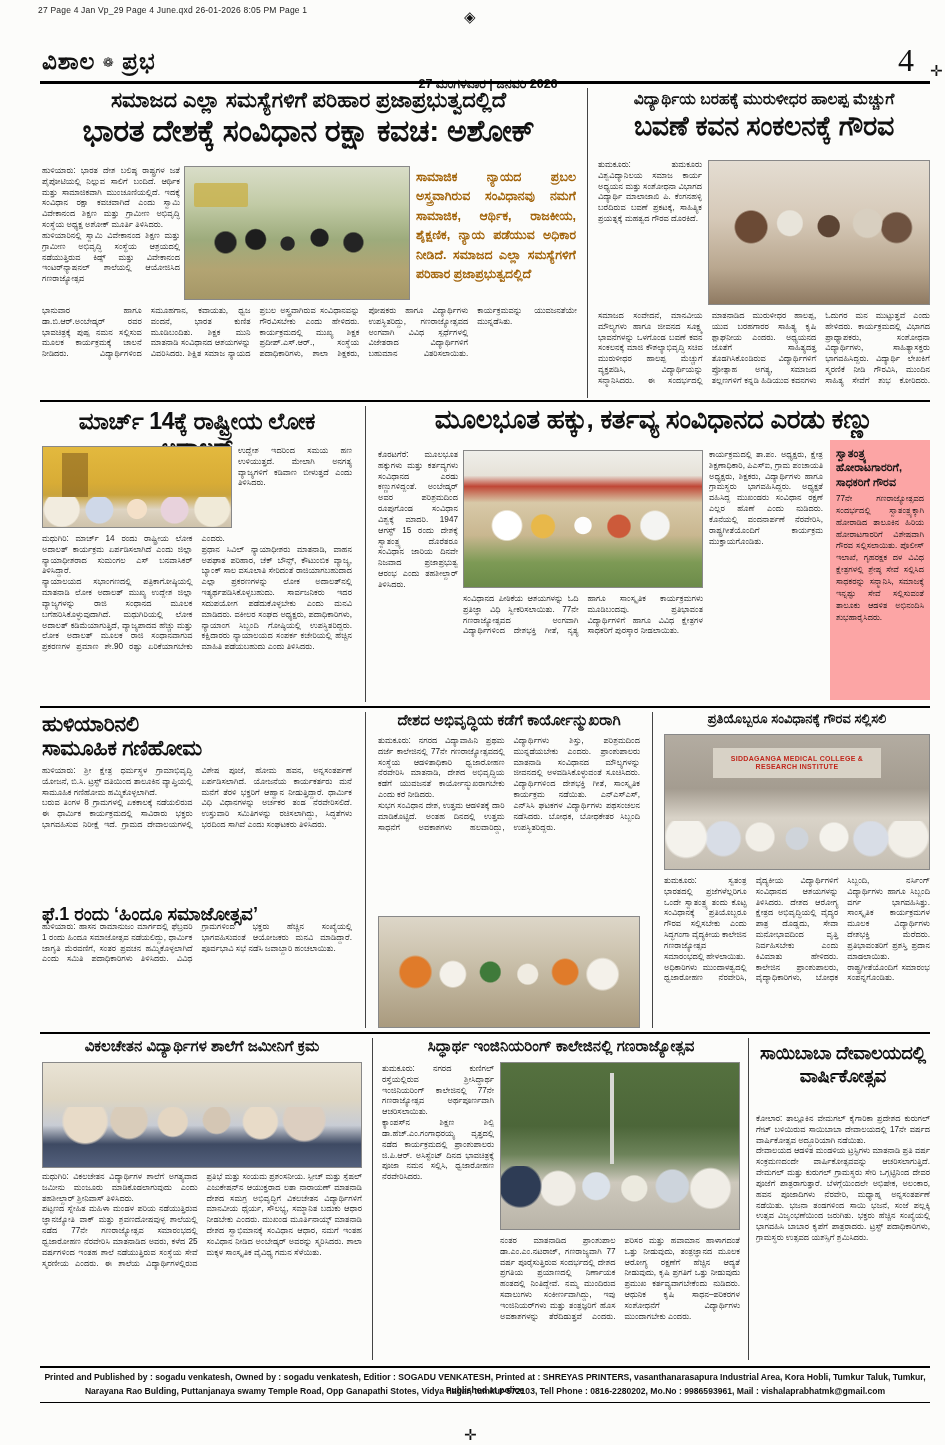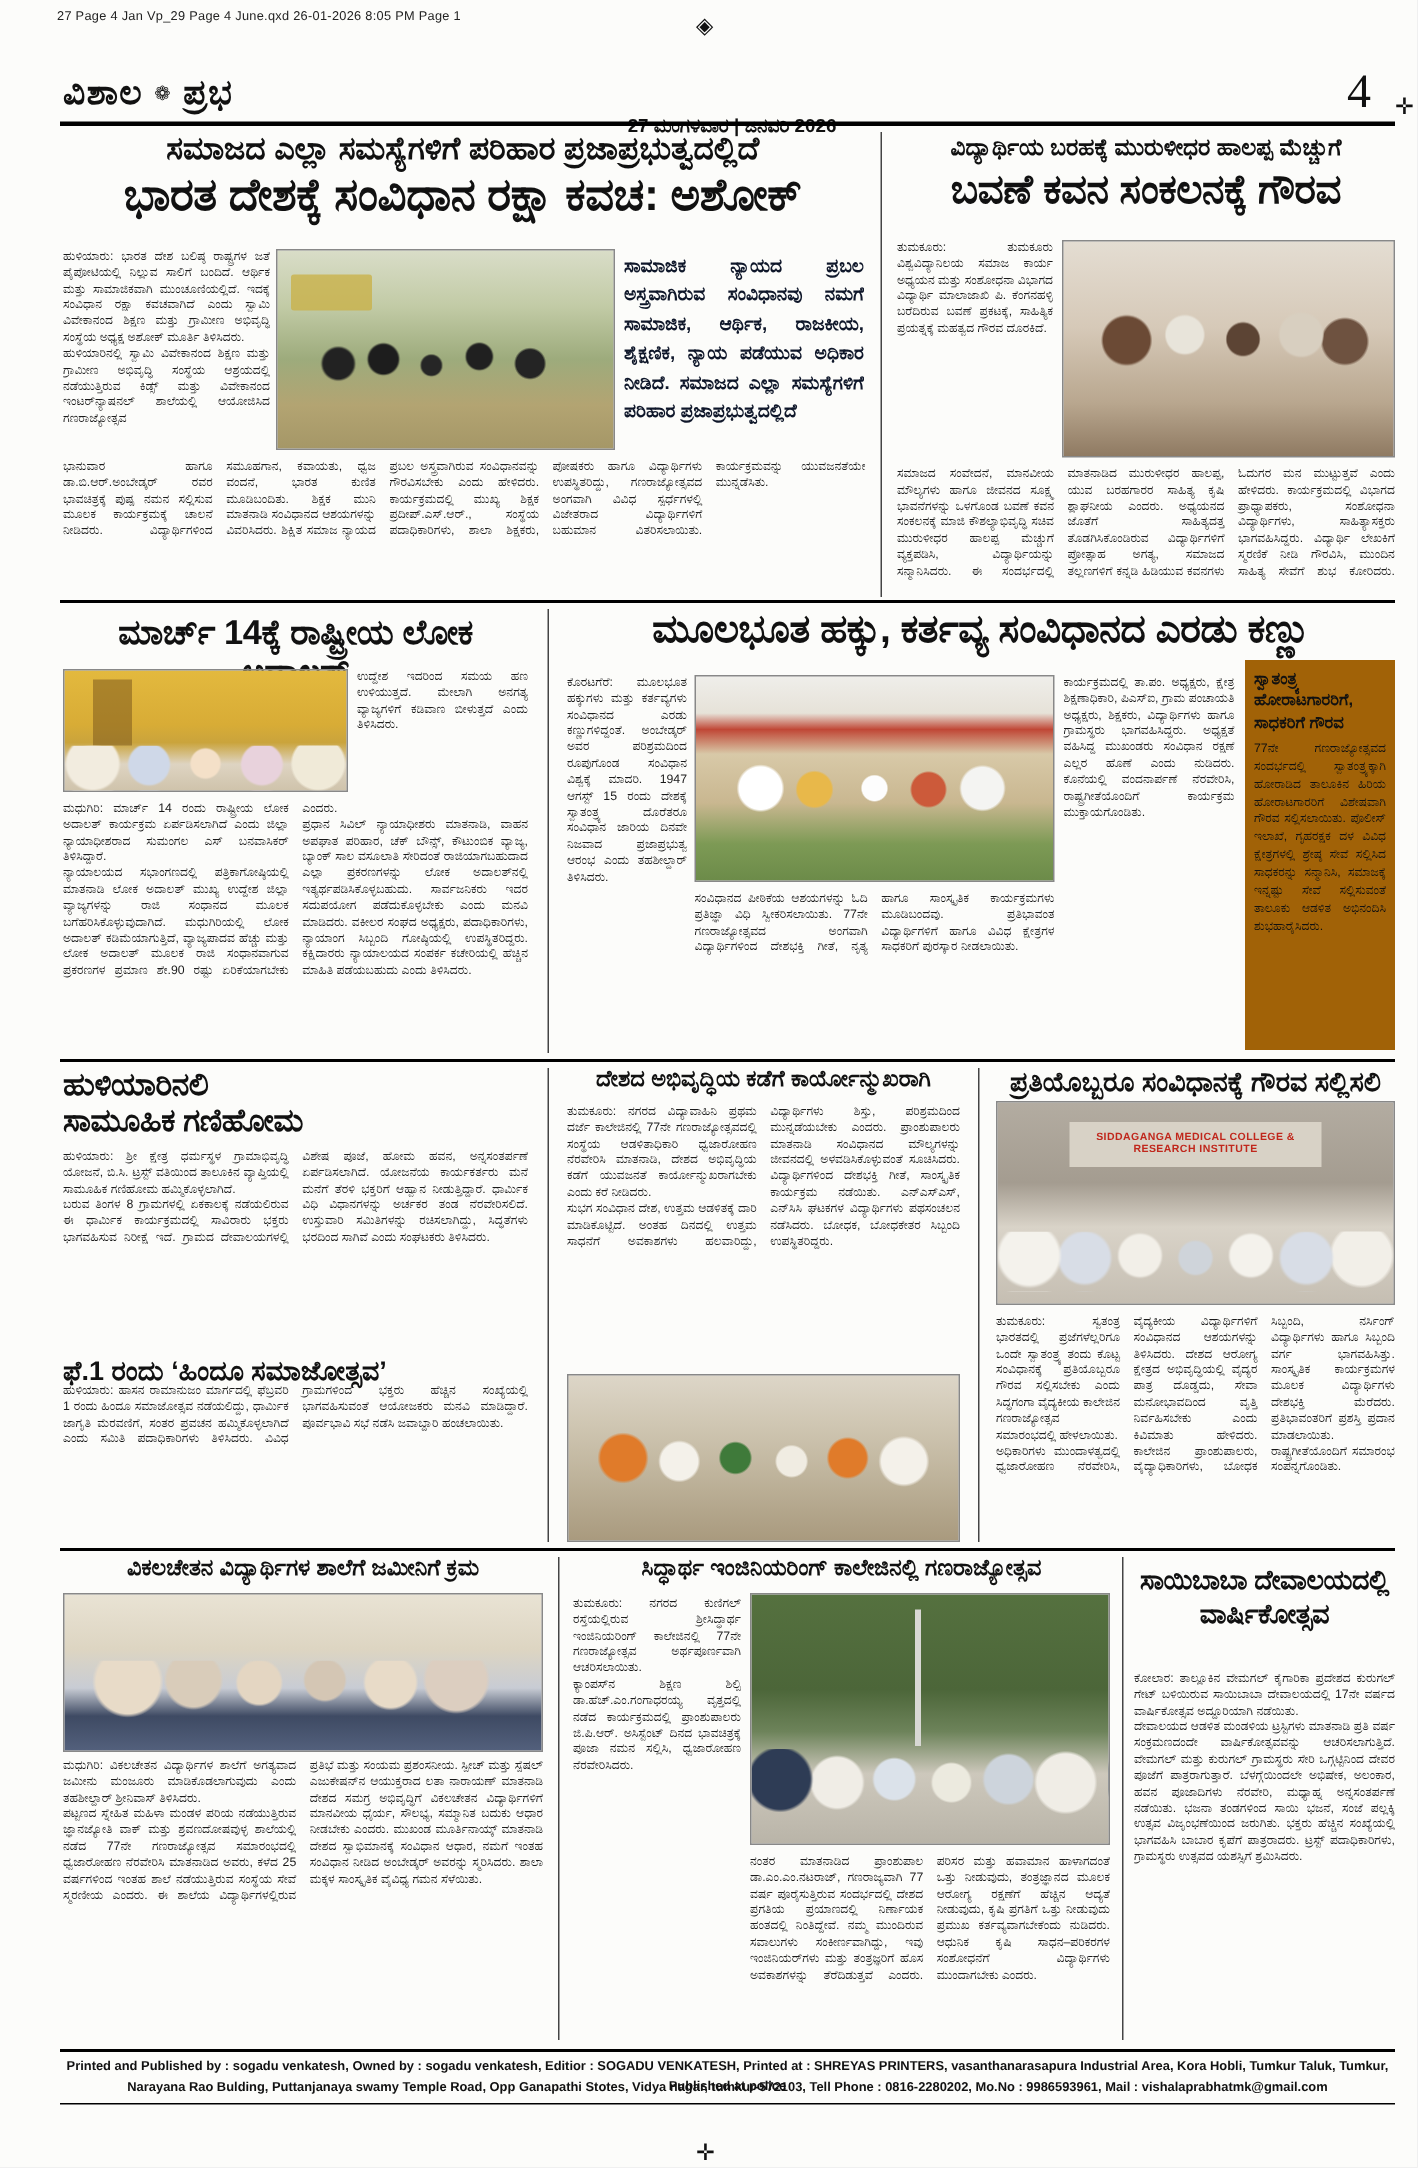--- a/index.html
+++ b/index.html
@@ -14,23 +14,23 @@
   .mast-page{font-size:32px;font-weight:500;font-family:"Liberation Serif","DejaVu Serif",serif;}
   .hr{background:#000;}
   .vr{background:#444;width:1px;}
   .kicker{font-weight:bold;text-align:center;line-height:1.1;}
   .headline{font-weight:bold;text-align:center;line-height:1.08;letter-spacing:-.3px;}
   .headline-left{font-weight:bold;text-align:left;line-height:1.15;letter-spacing:-.3px;}
   .body{font-size:8.2px;line-height:1.32;text-align:justify;white-space:pre-line;color:#1a1a1a;}
   .cols2{column-count:2;column-gap:9px;}
   .cols3{column-count:3;column-gap:9px;}
   .cols5{column-count:5;column-gap:9px;}
-  .quote{color:#0f172a;font-weight:bold;font-size:12.5px;line-height:1.55;text-align:justify;}
+  .quote{color:#a16207;font-weight:bold;font-size:12.5px;line-height:1.55;text-align:justify;}
   .subhead{font-weight:bold;font-size:18px;}
-  .bluebox{background:#a16207;padding:6px 6px;}
+  .bluebox{background:#fca5a5;padding:6px 6px;}
   .bluebox .t{font-weight:bold;font-size:11px;line-height:1.3;margin-bottom:4px;}
   .bluebox .b{font-size:8.2px;line-height:1.45;text-align:justify;white-space:pre-line;}
   .photo{position:absolute;border:1px solid #888;box-sizing:border-box;}
   
   .ph-a1{background:linear-gradient(180deg,#d9ddc8 0%,#c2cba6 28%,#9dab7c 55%,#b3a472 78%,#a59767 100%);}
   .ph-a1:before{content:"";position:absolute;left:8%;top:30%;width:84%;height:45%;
      background:radial-gradient(circle at 12% 60%,#222 6%,transparent 7%),radial-gradient(circle at 28% 55%,#1d1d1d 7%,transparent 8%),
      radial-gradient(circle at 45% 62%,#262626 6%,transparent 7%),radial-gradient(circle at 62% 52%,#202020 7%,transparent 8%),
      radial-gradient(circle at 80% 60%,#242424 6%,transparent 7%);}
   .ph-a1:after{content:"";position:absolute;left:4%;top:12%;width:24%;height:18%;background:#c9b24a;border-radius:2px;opacity:.8;}
@@ -145,21 +145,21 @@
   <div class="abs body cols2" style="left:42px;top:766px;width:310px;height:132px;overflow:hidden;">ಹುಳಿಯಾರು: ಶ್ರೀ ಕ್ಷೇತ್ರ ಧರ್ಮಸ್ಥಳ ಗ್ರಾಮಾಭಿವೃದ್ಧಿ ಯೋಜನೆ, ಬಿ.ಸಿ. ಟ್ರಸ್ಟ್ ವತಿಯಿಂದ ತಾಲೂಕಿನ ವ್ಯಾಪ್ತಿಯಲ್ಲಿ ಸಾಮೂಹಿಕ ಗಣಿಹೋಮ ಹಮ್ಮಿಕೊಳ್ಳಲಾಗಿದೆ.
 ಬರುವ ತಿಂಗಳ 8 ಗ್ರಾಮಗಳಲ್ಲಿ ಏಕಕಾಲಕ್ಕೆ ನಡೆಯಲಿರುವ ಈ ಧಾರ್ಮಿಕ ಕಾರ್ಯಕ್ರಮದಲ್ಲಿ ಸಾವಿರಾರು ಭಕ್ತರು ಭಾಗವಹಿಸುವ ನಿರೀಕ್ಷೆ ಇದೆ. ಗ್ರಾಮದ ದೇವಾಲಯಗಳಲ್ಲಿ ವಿಶೇಷ ಪೂಜೆ, ಹೋಮ ಹವನ, ಅನ್ನಸಂತರ್ಪಣೆ ಏರ್ಪಡಿಸಲಾಗಿದೆ. ಯೋಜನೆಯ ಕಾರ್ಯಕರ್ತರು ಮನೆ ಮನೆಗೆ ತೆರಳಿ ಭಕ್ತರಿಗೆ ಆಹ್ವಾನ ನೀಡುತ್ತಿದ್ದಾರೆ. ಧಾರ್ಮಿಕ ವಿಧಿ ವಿಧಾನಗಳನ್ನು ಅರ್ಚಕರ ತಂಡ ನೆರವೇರಿಸಲಿದೆ. ಉಸ್ತುವಾರಿ ಸಮಿತಿಗಳನ್ನು ರಚಿಸಲಾಗಿದ್ದು, ಸಿದ್ಧತೆಗಳು ಭರದಿಂದ ಸಾಗಿವೆ ಎಂದು ಸಂಘಟಕರು ತಿಳಿಸಿದರು.</div>
   <div class="abs subhead" style="left:42px;top:904px;width:310px;">ಫೆ.1 ರಂದು ‘ಹಿಂದೂ ಸಮಾಜೋತ್ಸವ’</div>
   <div class="abs body cols2" style="left:42px;top:922px;width:310px;height:104px;overflow:hidden;">ಹುಳಿಯಾರು: ಹಾಸನ ರಾಮಾನುಜಂ ಮಾರ್ಗದಲ್ಲಿ ಫೆಬ್ರವರಿ 1 ರಂದು ಹಿಂದೂ ಸಮಾಜೋತ್ಸವ ನಡೆಯಲಿದ್ದು, ಧಾರ್ಮಿಕ ಜಾಗೃತಿ ಮೆರವಣಿಗೆ, ಸಂತರ ಪ್ರವಚನ ಹಮ್ಮಿಕೊಳ್ಳಲಾಗಿದೆ ಎಂದು ಸಮಿತಿ ಪದಾಧಿಕಾರಿಗಳು ತಿಳಿಸಿದರು. ವಿವಿಧ ಗ್ರಾಮಗಳಿಂದ ಭಕ್ತರು ಹೆಚ್ಚಿನ ಸಂಖ್ಯೆಯಲ್ಲಿ ಭಾಗವಹಿಸುವಂತೆ ಆಯೋಜಕರು ಮನವಿ ಮಾಡಿದ್ದಾರೆ. ಪೂರ್ವಭಾವಿ ಸಭೆ ನಡೆಸಿ ಜವಾಬ್ದಾರಿ ಹಂಚಲಾಯಿತು.</div>
 
   <div class="abs kicker" style="left:378px;top:712px;width:262px;font-size:15px;">ದೇಶದ ಅಭಿವೃದ್ಧಿಯ ಕಡೆಗೆ ಕಾರ್ಯೋನ್ಮುಖರಾಗಿ</div>
   <div class="abs body cols2" style="left:378px;top:736px;width:262px;height:176px;overflow:hidden;">ತುಮಕೂರು: ನಗರದ ವಿದ್ಯಾವಾಹಿನಿ ಪ್ರಥಮ ದರ್ಜೆ ಕಾಲೇಜಿನಲ್ಲಿ 77ನೇ ಗಣರಾಜ್ಯೋತ್ಸವದಲ್ಲಿ ಸಂಸ್ಥೆಯ ಆಡಳಿತಾಧಿಕಾರಿ ಧ್ವಜಾರೋಹಣ ನೆರವೇರಿಸಿ ಮಾತನಾಡಿ, ದೇಶದ ಅಭಿವೃದ್ಧಿಯ ಕಡೆಗೆ ಯುವಜನತೆ ಕಾರ್ಯೋನ್ಮುಖರಾಗಬೇಕು ಎಂದು ಕರೆ ನೀಡಿದರು.
 ಸುಭಗ ಸಂವಿಧಾನ ದೇಶ, ಉತ್ತಮ ಆಡಳಿತಕ್ಕೆ ದಾರಿ ಮಾಡಿಕೊಟ್ಟಿದೆ. ಅಂತಹ ದಿನದಲ್ಲಿ ಉತ್ತಮ ಸಾಧನೆಗೆ ಅವಕಾಶಗಳು ಹಲವಾರಿದ್ದು, ವಿದ್ಯಾರ್ಥಿಗಳು ಶಿಸ್ತು, ಪರಿಶ್ರಮದಿಂದ ಮುನ್ನಡೆಯಬೇಕು ಎಂದರು. ಪ್ರಾಂಶುಪಾಲರು ಮಾತನಾಡಿ ಸಂವಿಧಾನದ ಮೌಲ್ಯಗಳನ್ನು ಜೀವನದಲ್ಲಿ ಅಳವಡಿಸಿಕೊಳ್ಳುವಂತೆ ಸೂಚಿಸಿದರು. ವಿದ್ಯಾರ್ಥಿಗಳಿಂದ ದೇಶಭಕ್ತಿ ಗೀತೆ, ಸಾಂಸ್ಕೃತಿಕ ಕಾರ್ಯಕ್ರಮ ನಡೆಯಿತು. ಎನ್‌ಎಸ್‌ಎಸ್, ಎನ್‌ಸಿಸಿ ಘಟಕಗಳ ವಿದ್ಯಾರ್ಥಿಗಳು ಪಥಸಂಚಲನ ನಡೆಸಿದರು. ಬೋಧಕ, ಬೋಧಕೇತರ ಸಿಬ್ಬಂದಿ ಉಪಸ್ಥಿತರಿದ್ದರು.</div>
   <div class="photo ph-a6" style="left:378px;top:916px;width:262px;height:112px;"></div>
 
-  <div class="abs kicker" style="left:664px;top:712px;width:266px;font-size:18px;">ಪ್ರತಿಯೊಬ್ಬರೂ ಸಂವಿಧಾನಕ್ಕೆ ಗೌರವ ಸಲ್ಲಿಸಲಿ</div>
+  <div class="abs kicker" style="left:664px;top:712px;width:266px;font-size:13px;">ಪ್ರತಿಯೊಬ್ಬರೂ ಸಂವಿಧಾನಕ್ಕೆ ಗೌರವ ಸಲ್ಲಿಸಲಿ</div>
   <div class="photo ph-a7" style="left:664px;top:734px;width:266px;height:136px;">
     <div class="banner">SIDDAGANGA MEDICAL COLLEGE &amp; RESEARCH INSTITUTE</div>
   </div>
   <div class="abs body cols3" style="left:664px;top:876px;width:266px;height:152px;overflow:hidden;">ತುಮಕೂರು: ಸ್ವತಂತ್ರ ಭಾರತದಲ್ಲಿ ಪ್ರಜೆಗಳೆಲ್ಲರಿಗೂ ಒಂದೇ ಸ್ವಾತಂತ್ರ್ಯ ತಂದು ಕೊಟ್ಟ ಸಂವಿಧಾನಕ್ಕೆ ಪ್ರತಿಯೊಬ್ಬರೂ ಗೌರವ ಸಲ್ಲಿಸಬೇಕು ಎಂದು ಸಿದ್ಧಗಂಗಾ ವೈದ್ಯಕೀಯ ಕಾಲೇಜಿನ ಗಣರಾಜ್ಯೋತ್ಸವ ಸಮಾರಂಭದಲ್ಲಿ ಹೇಳಲಾಯಿತು.
 ಅಧಿಕಾರಿಗಳು ಮುಂದಾಳತ್ವದಲ್ಲಿ ಧ್ವಜಾರೋಹಣ ನೆರವೇರಿಸಿ, ವೈದ್ಯಕೀಯ ವಿದ್ಯಾರ್ಥಿಗಳಿಗೆ ಸಂವಿಧಾನದ ಆಶಯಗಳನ್ನು ತಿಳಿಸಿದರು. ದೇಶದ ಆರೋಗ್ಯ ಕ್ಷೇತ್ರದ ಅಭಿವೃದ್ಧಿಯಲ್ಲಿ ವೈದ್ಯರ ಪಾತ್ರ ದೊಡ್ಡದು, ಸೇವಾ ಮನೋಭಾವದಿಂದ ವೃತ್ತಿ ನಿರ್ವಹಿಸಬೇಕು ಎಂದು ಕಿವಿಮಾತು ಹೇಳಿದರು. ಕಾಲೇಜಿನ ಪ್ರಾಂಶುಪಾಲರು, ವೈದ್ಯಾಧಿಕಾರಿಗಳು, ಬೋಧಕ ಸಿಬ್ಬಂದಿ, ನರ್ಸಿಂಗ್ ವಿದ್ಯಾರ್ಥಿಗಳು ಹಾಗೂ ಸಿಬ್ಬಂದಿ ವರ್ಗ ಭಾಗವಹಿಸಿತ್ತು. ಸಾಂಸ್ಕೃತಿಕ ಕಾರ್ಯಕ್ರಮಗಳ ಮೂಲಕ ವಿದ್ಯಾರ್ಥಿಗಳು ದೇಶಭಕ್ತಿ ಮೆರೆದರು. ಪ್ರತಿಭಾವಂತರಿಗೆ ಪ್ರಶಸ್ತಿ ಪ್ರದಾನ ಮಾಡಲಾಯಿತು. ರಾಷ್ಟ್ರಗೀತೆಯೊಂದಿಗೆ ಸಮಾರಂಭ ಸಂಪನ್ನಗೊಂಡಿತು.</div>
 
   <div class="abs hr" style="left:40px;top:1032px;width:890px;height:1.5px;"></div>
 
   <div class="abs vr" style="left:372px;top:1038px;height:322px;"></div>
   <div class="abs vr" style="left:748px;top:1038px;height:322px;"></div>

